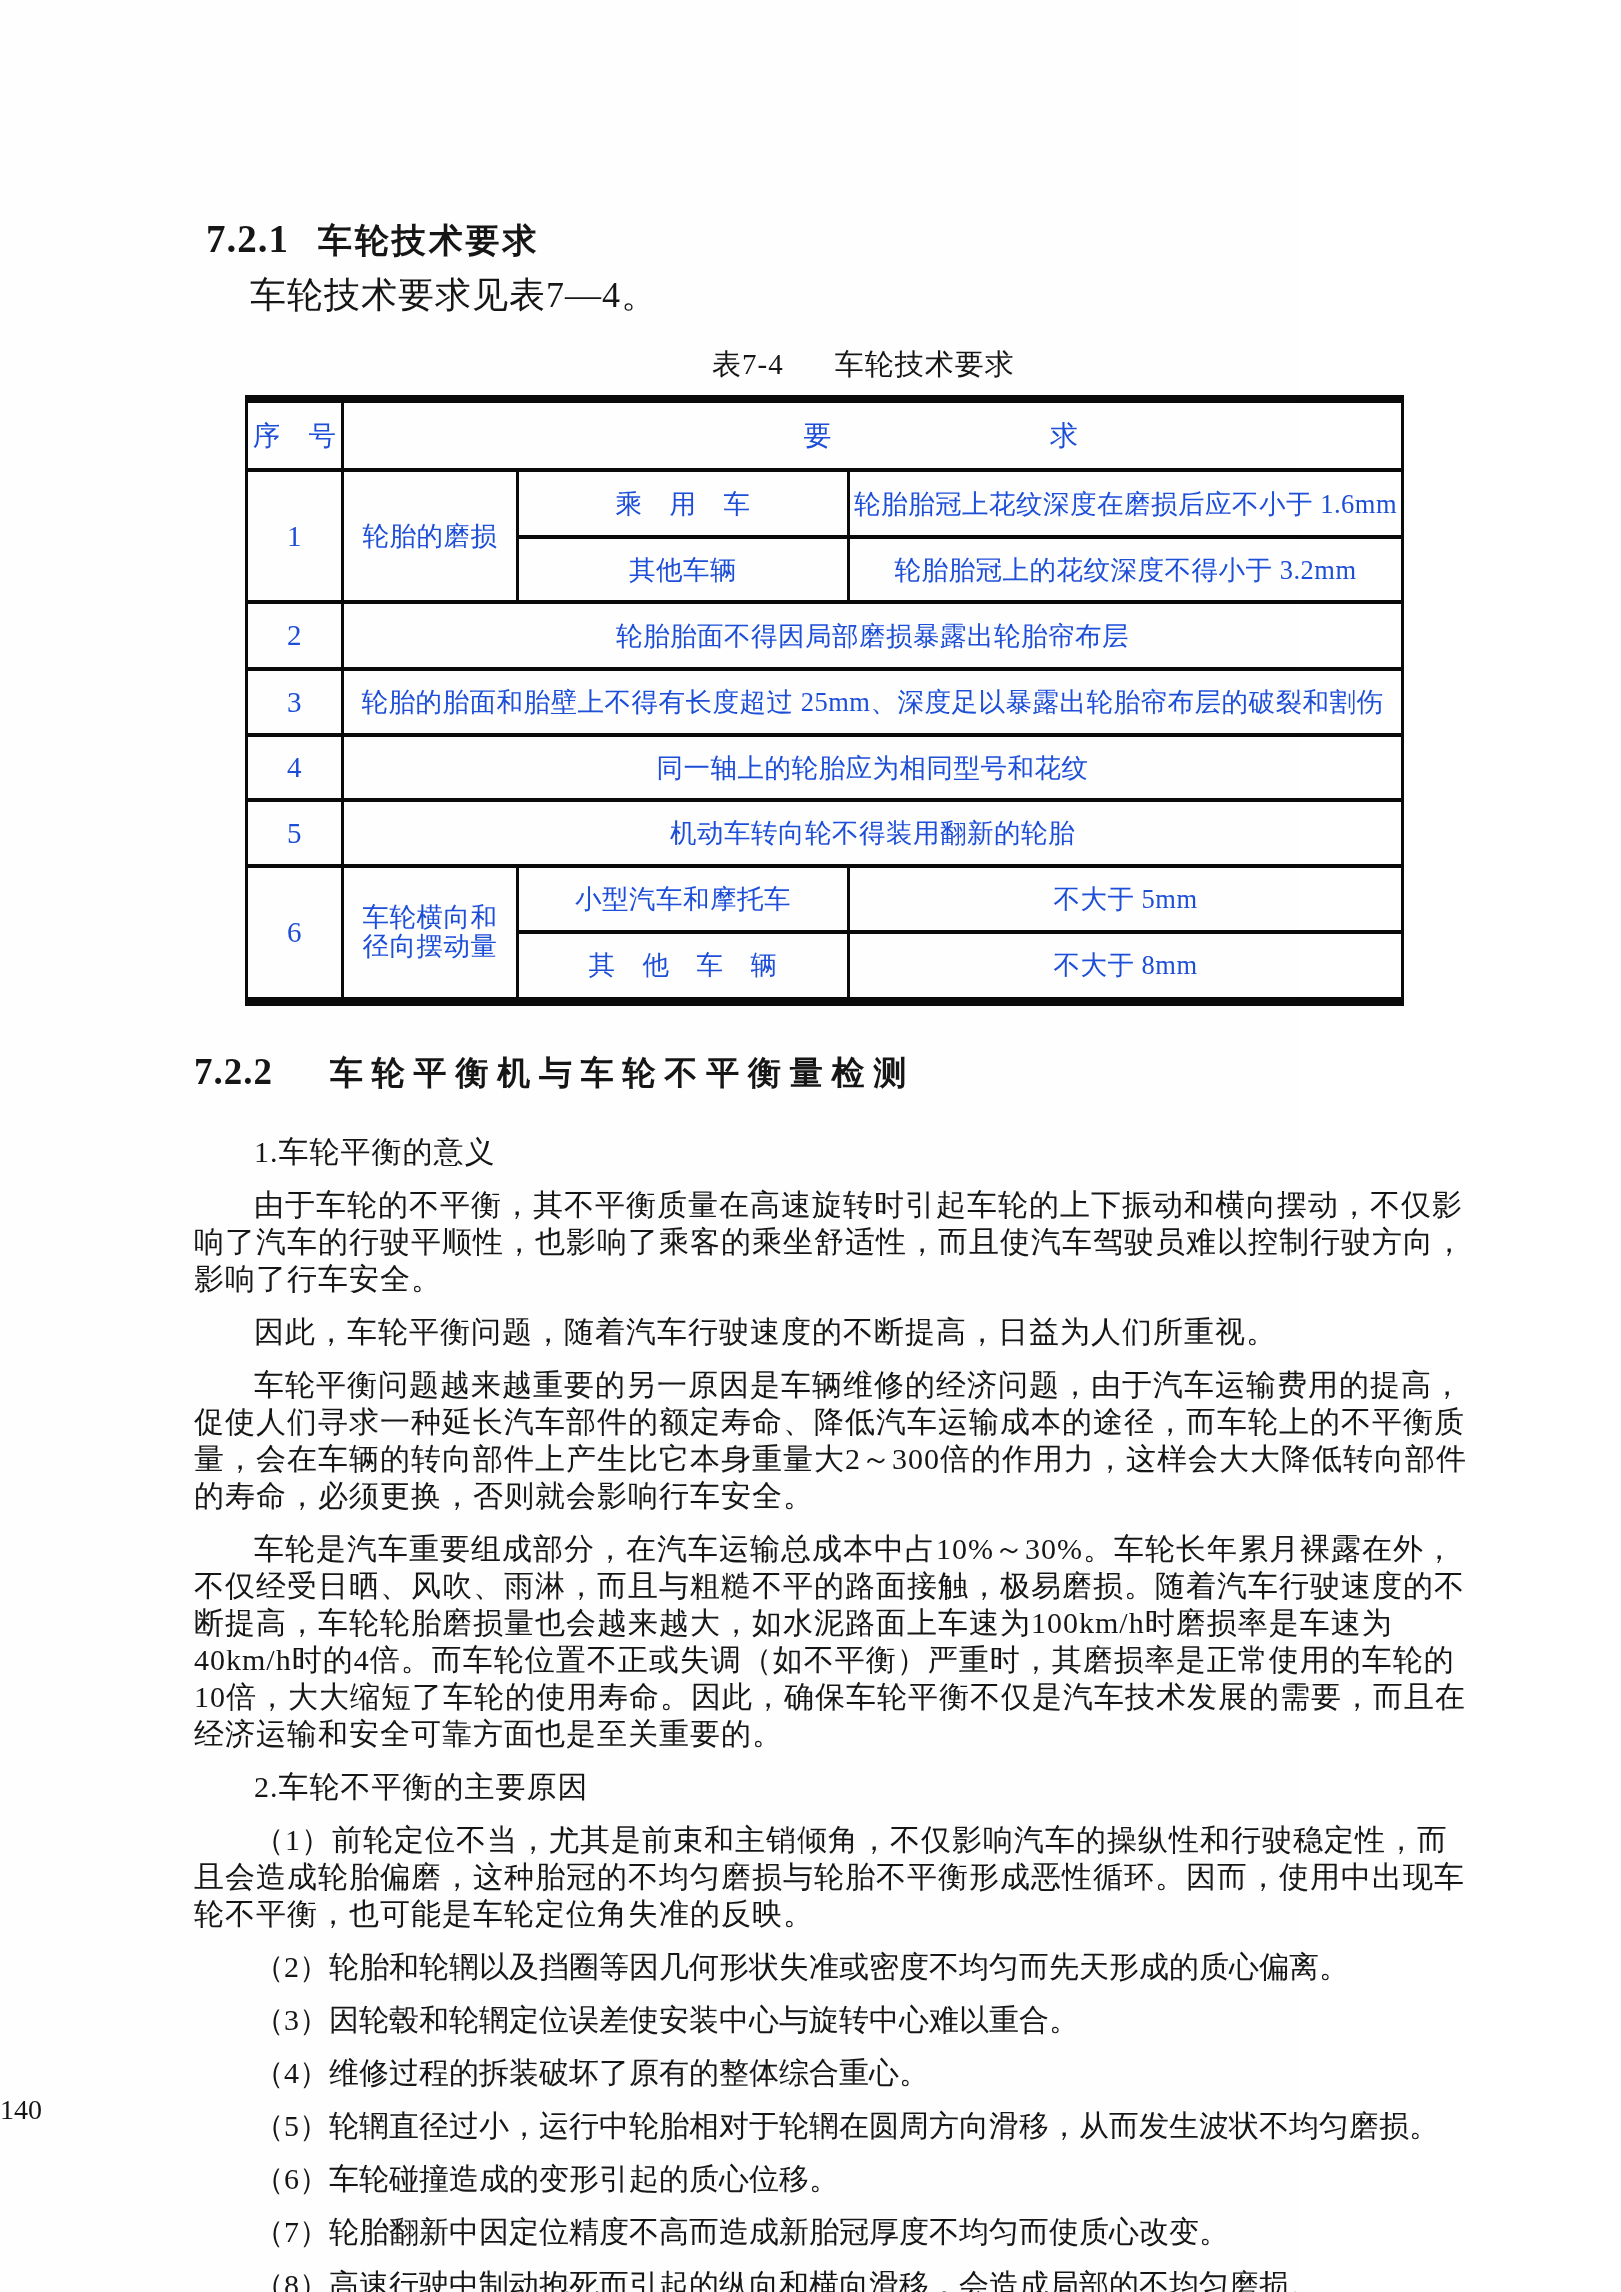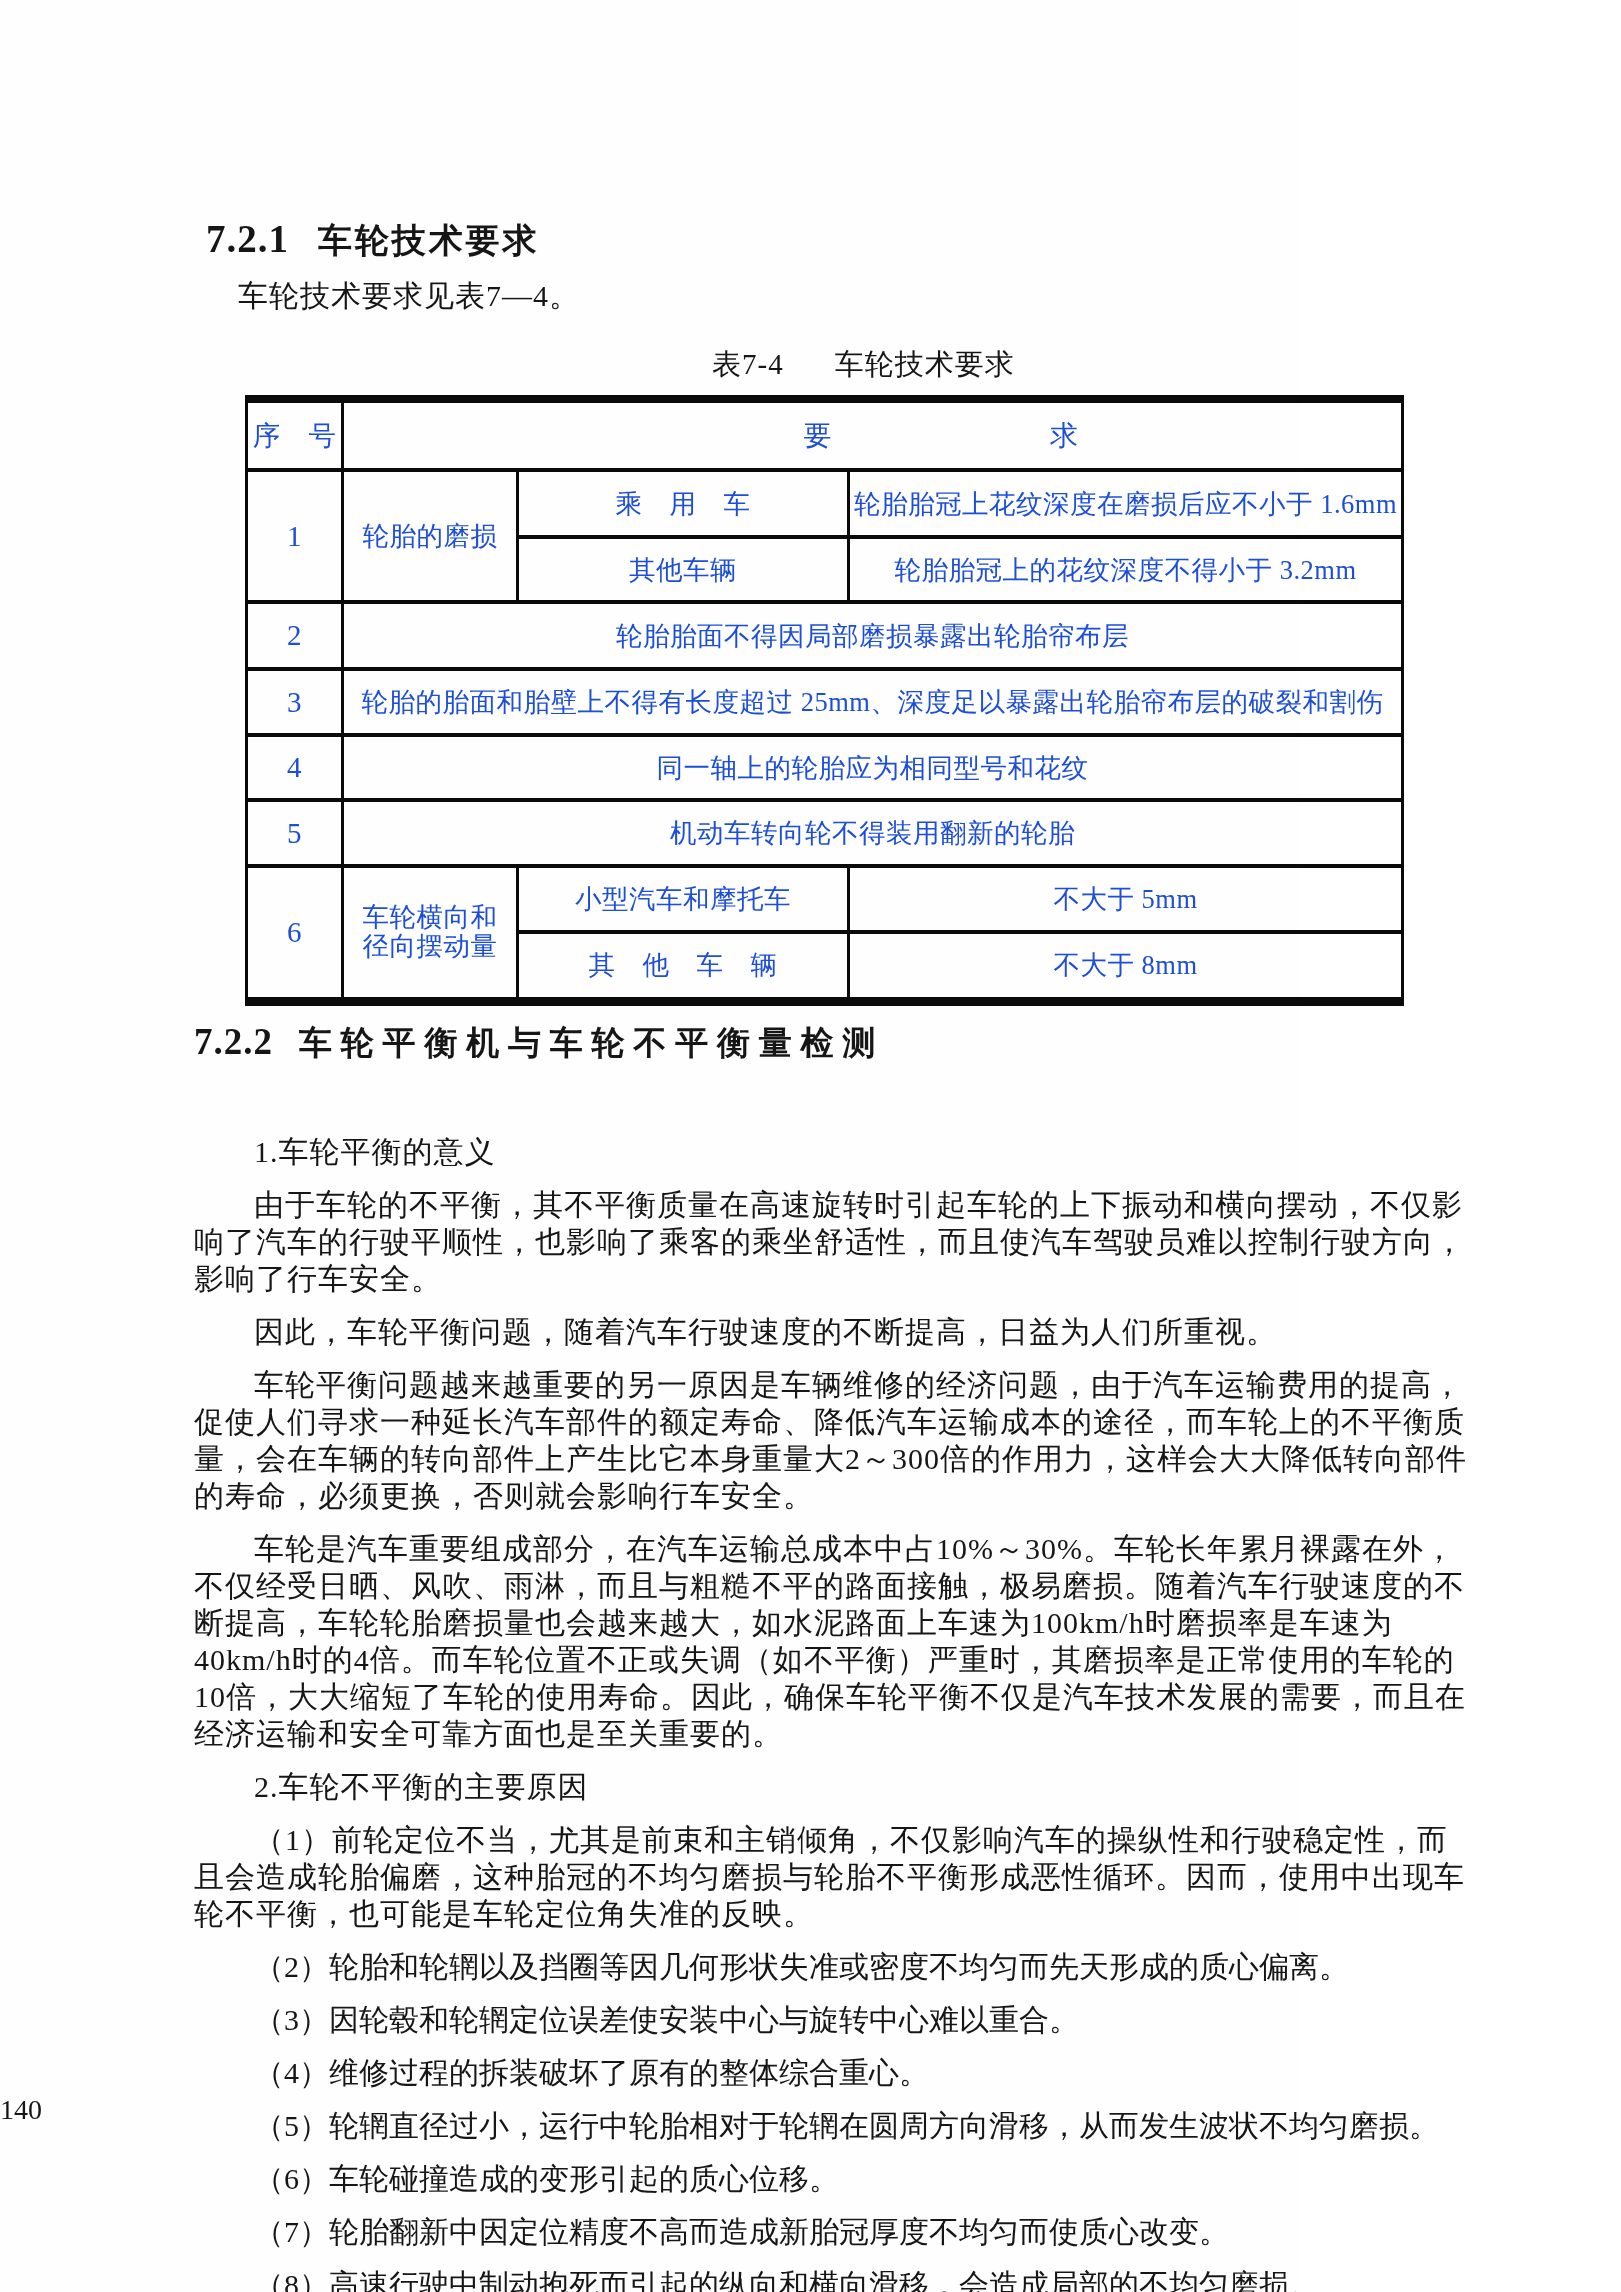--- a/index.html
+++ b/index.html
@@ -17,28 +17,28 @@
   .sec-head .num{
     font-family:"Liberation Serif", serif;
     font-weight:bold;font-size:39px;letter-spacing:1px;
   }
   .sec-head .ttl{
     font-family:"Liberation Sans", sans-serif;
     font-weight:bold;font-size:34px;
   }
   #h-721{left:206px;top:216px;gap:29px;}
   #h-721 .ttl{letter-spacing:2.9px;}
-  #h-722{left:194px;top:1020px;gap:26px;text-align:right;}
+  #h-722{left:194px;top:1050px;gap:57px;text-align:right;}
   #h-722 .num{font-size:37px;}
   #h-722 .ttl{font-size:33px;letter-spacing:8.8px;}
 
   
   .intro{
     position:absolute;left:178px;top:277px;width:1309px;
-    font-size:30px;letter-spacing:1px;line-height:37px;text-indent:2em;
+    font-size:36px;letter-spacing:1px;line-height:37px;text-indent:2em;
   }
 
   
   .caption{
     position:absolute;left:712px;top:345px;
     font-size:29px;display:flex;gap:51px;letter-spacing:1px;
   }
 
   
   .tbl-wrap{position:absolute;left:245px;top:395px;}

